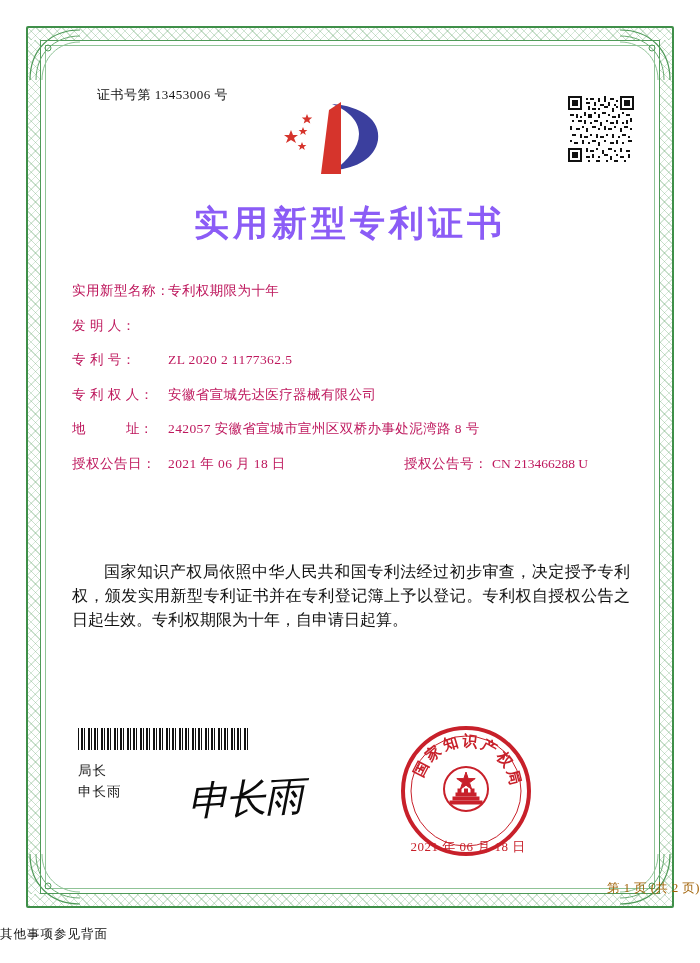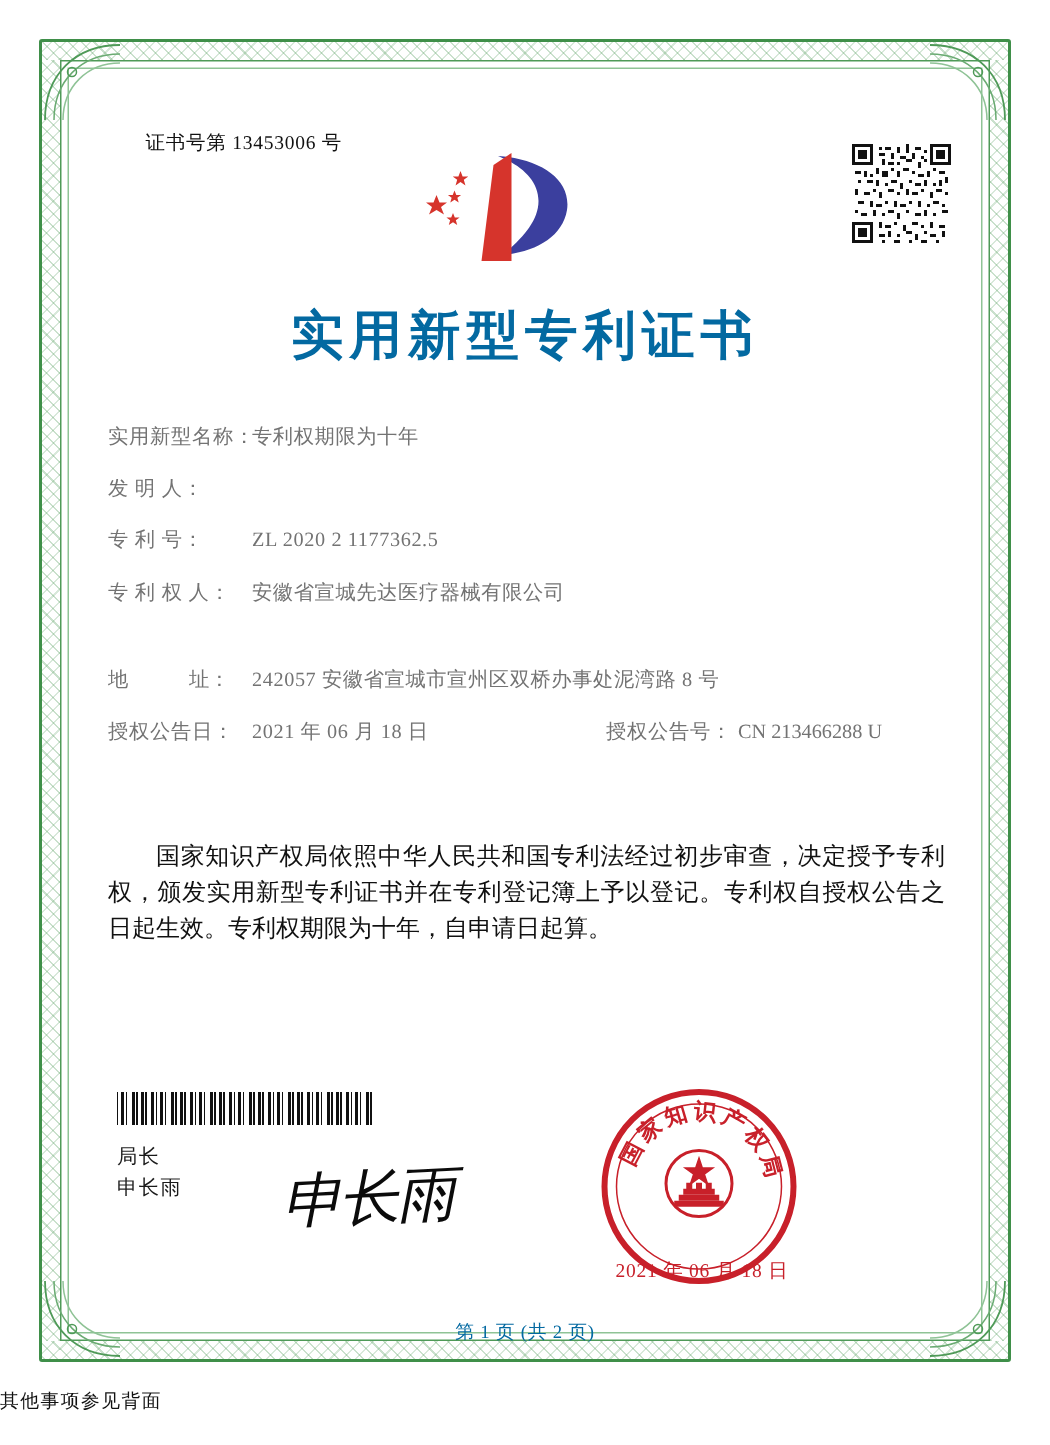--- a/index.html
+++ b/index.html
@@ -103,43 +103,43 @@
 
   .title {
     position: absolute;
     left: 0; right: 0;
     top: 200px;
     text-align: center;
     font-family: "Liberation Serif", serif;
     font-size: 35px;
     font-weight: bold;
     letter-spacing: 4px;
-    color: #0369a1;
+    color: #8b5cf6;
   }
 
   
   .fields {
     position: absolute;
     left: 72px; top: 282px;
     width: 560px;
     font-size: 13.5px;
-    color: #737373;
+    color: #be185d;
   }
   .row {
     display: flex;
     align-items: baseline;
     margin-bottom: 16.5px;
   }
   .lbl {
     width: 96px;
     flex: 0 0 96px;
     white-space: nowrap;
     letter-spacing: .5px;
   }
-  .lbl.sp2 { letter-spacing: 0; margin-top: 24px; }
+  .lbl.sp2 { letter-spacing: 0; }
   .val {
     flex: 1;
     letter-spacing: .4px;
   }
   .row.two .val { flex: 0 0 232px; }
   .row.two .lbl2 {
     width: 92px;
     flex: 0 0 92px;
     white-space: nowrap;
     letter-spacing: .5px;
@@ -208,23 +208,23 @@
     text-align: center;
     font-size: 13px;
     color: #c8202a;
     letter-spacing: .5px;
   }
 
   .page-no {
     position: absolute;
     left: 0; right: 0;
     top: 880px;
-    text-align: center;
+    text-align: right;
     font-size: 12.5px;
-    color: #0369a1;
+    color: #a16207;
     letter-spacing: .5px;
   }
   .footnote {
     position: absolute;
     left: 0; right: 0;
     top: 926px;
     text-align: left;
     font-size: 12.5px;
     color: #111;
     letter-spacing: 1px;

